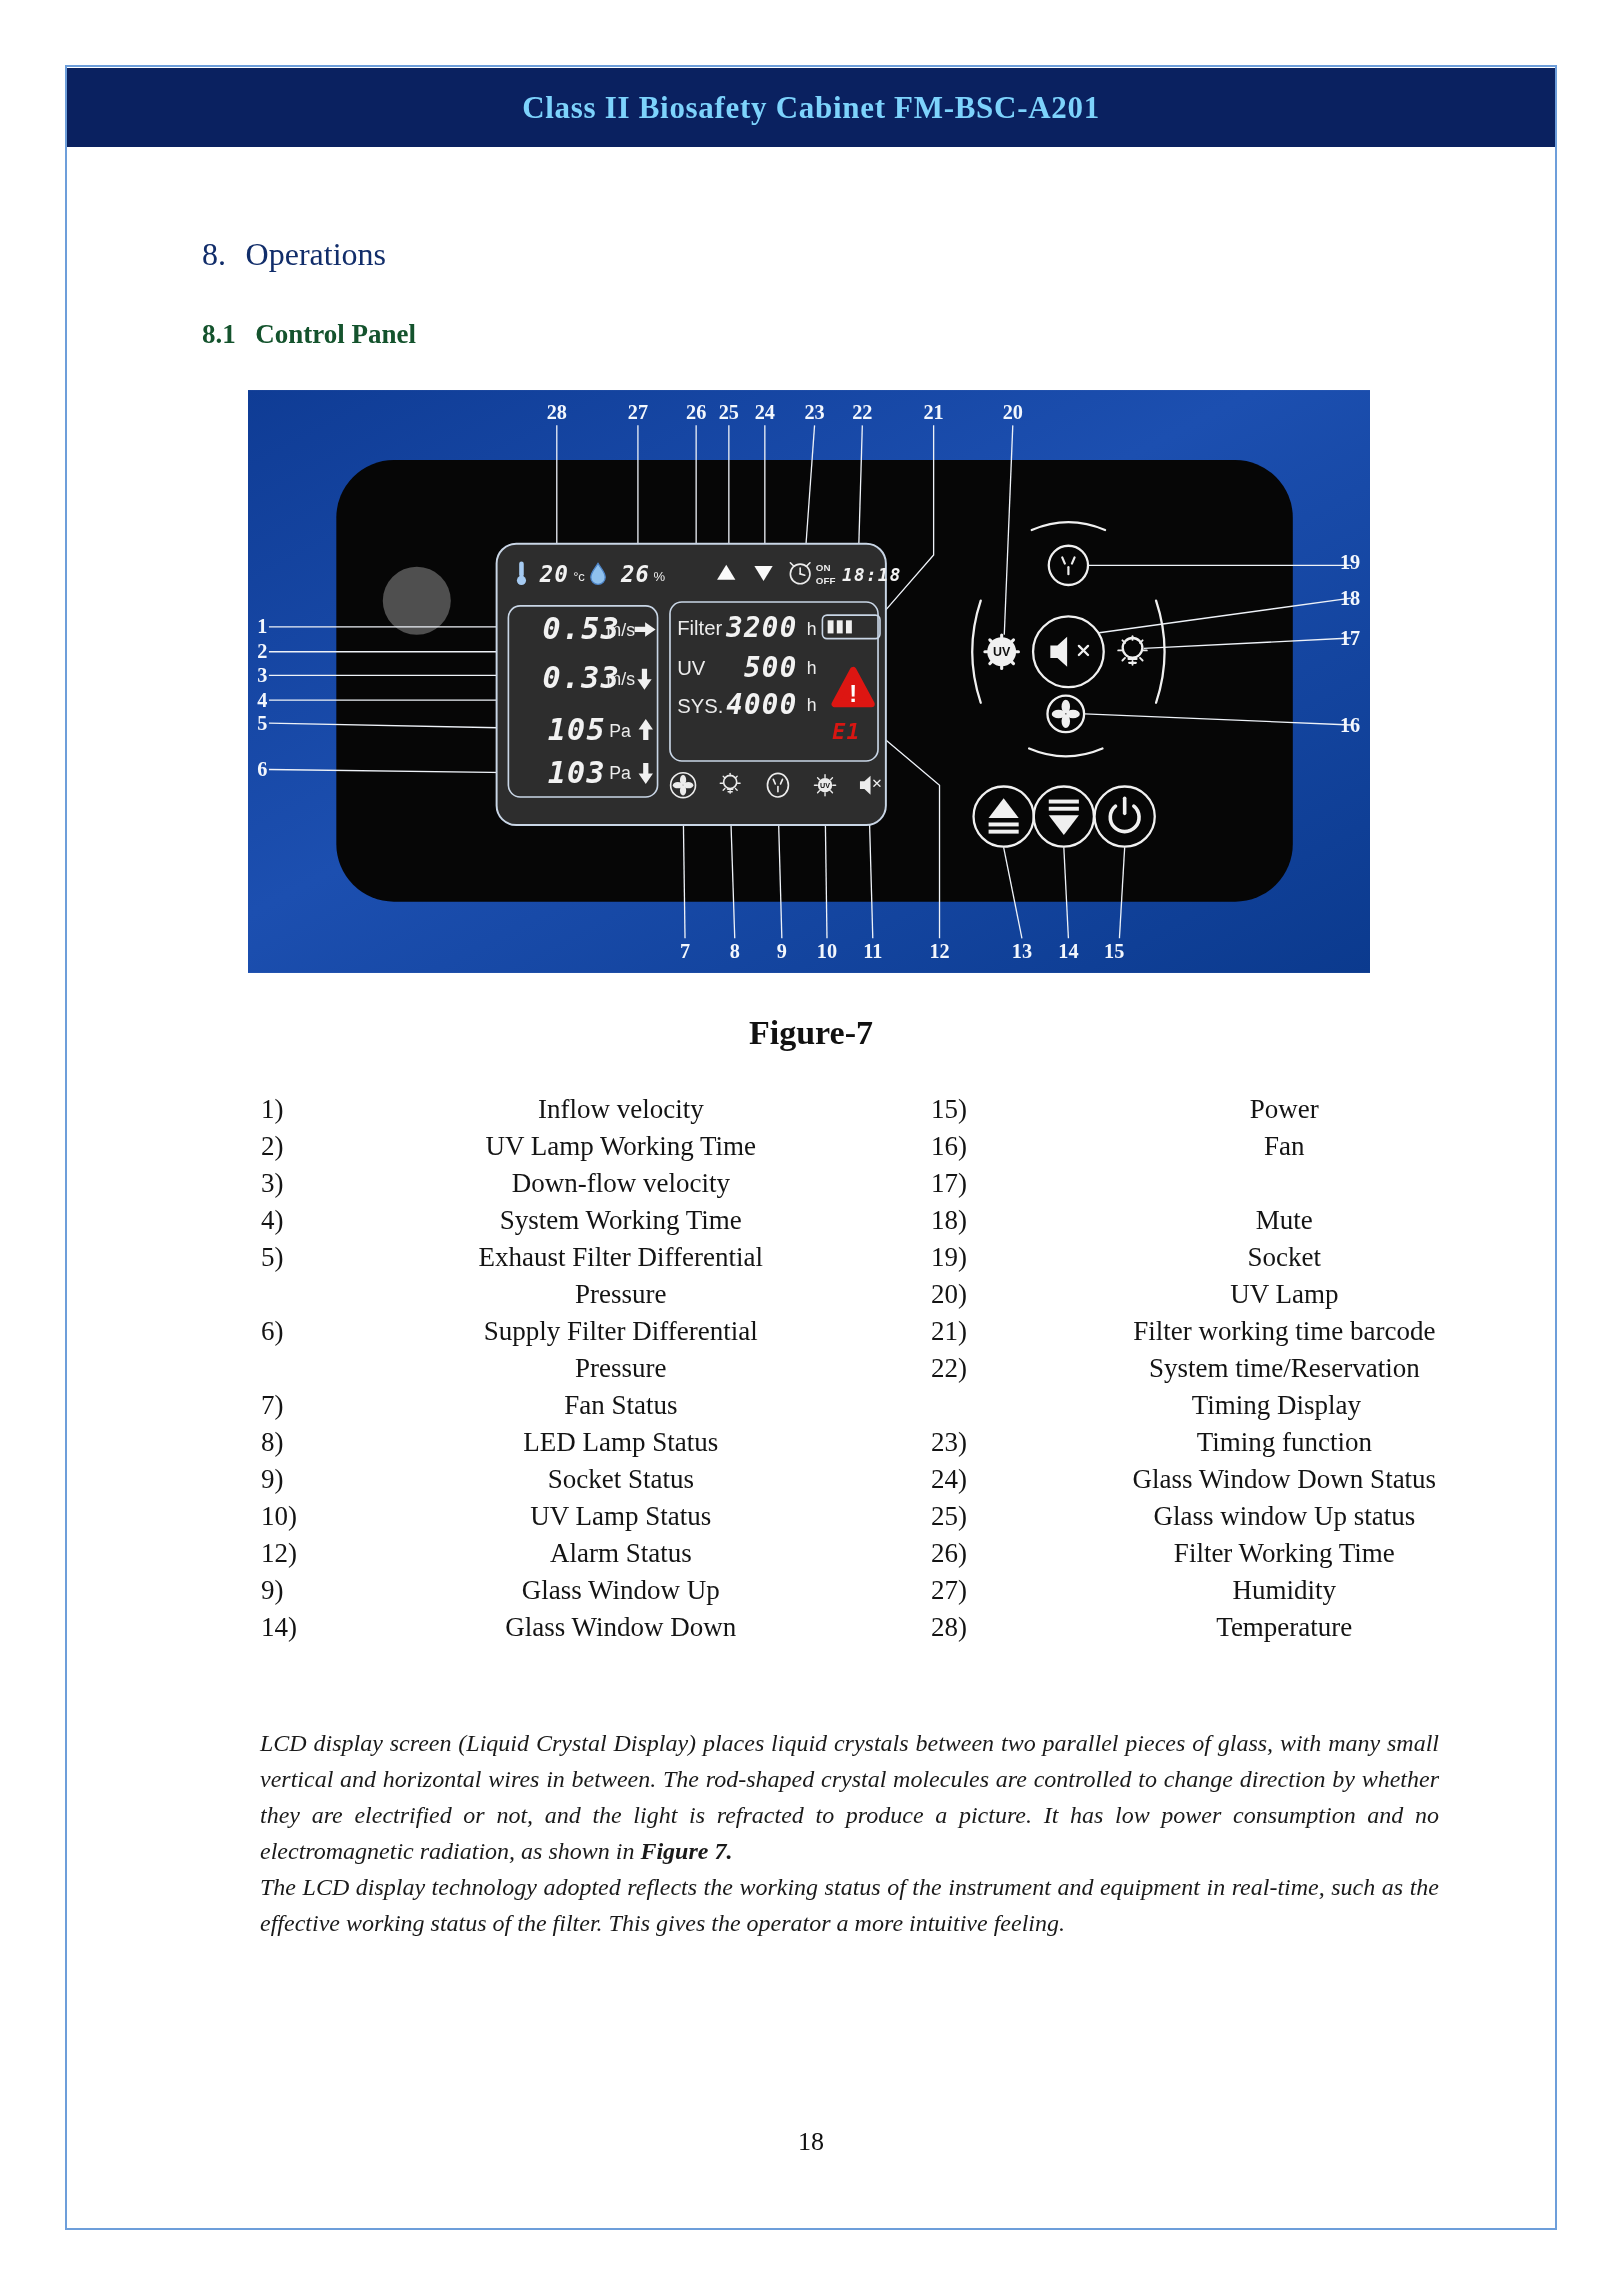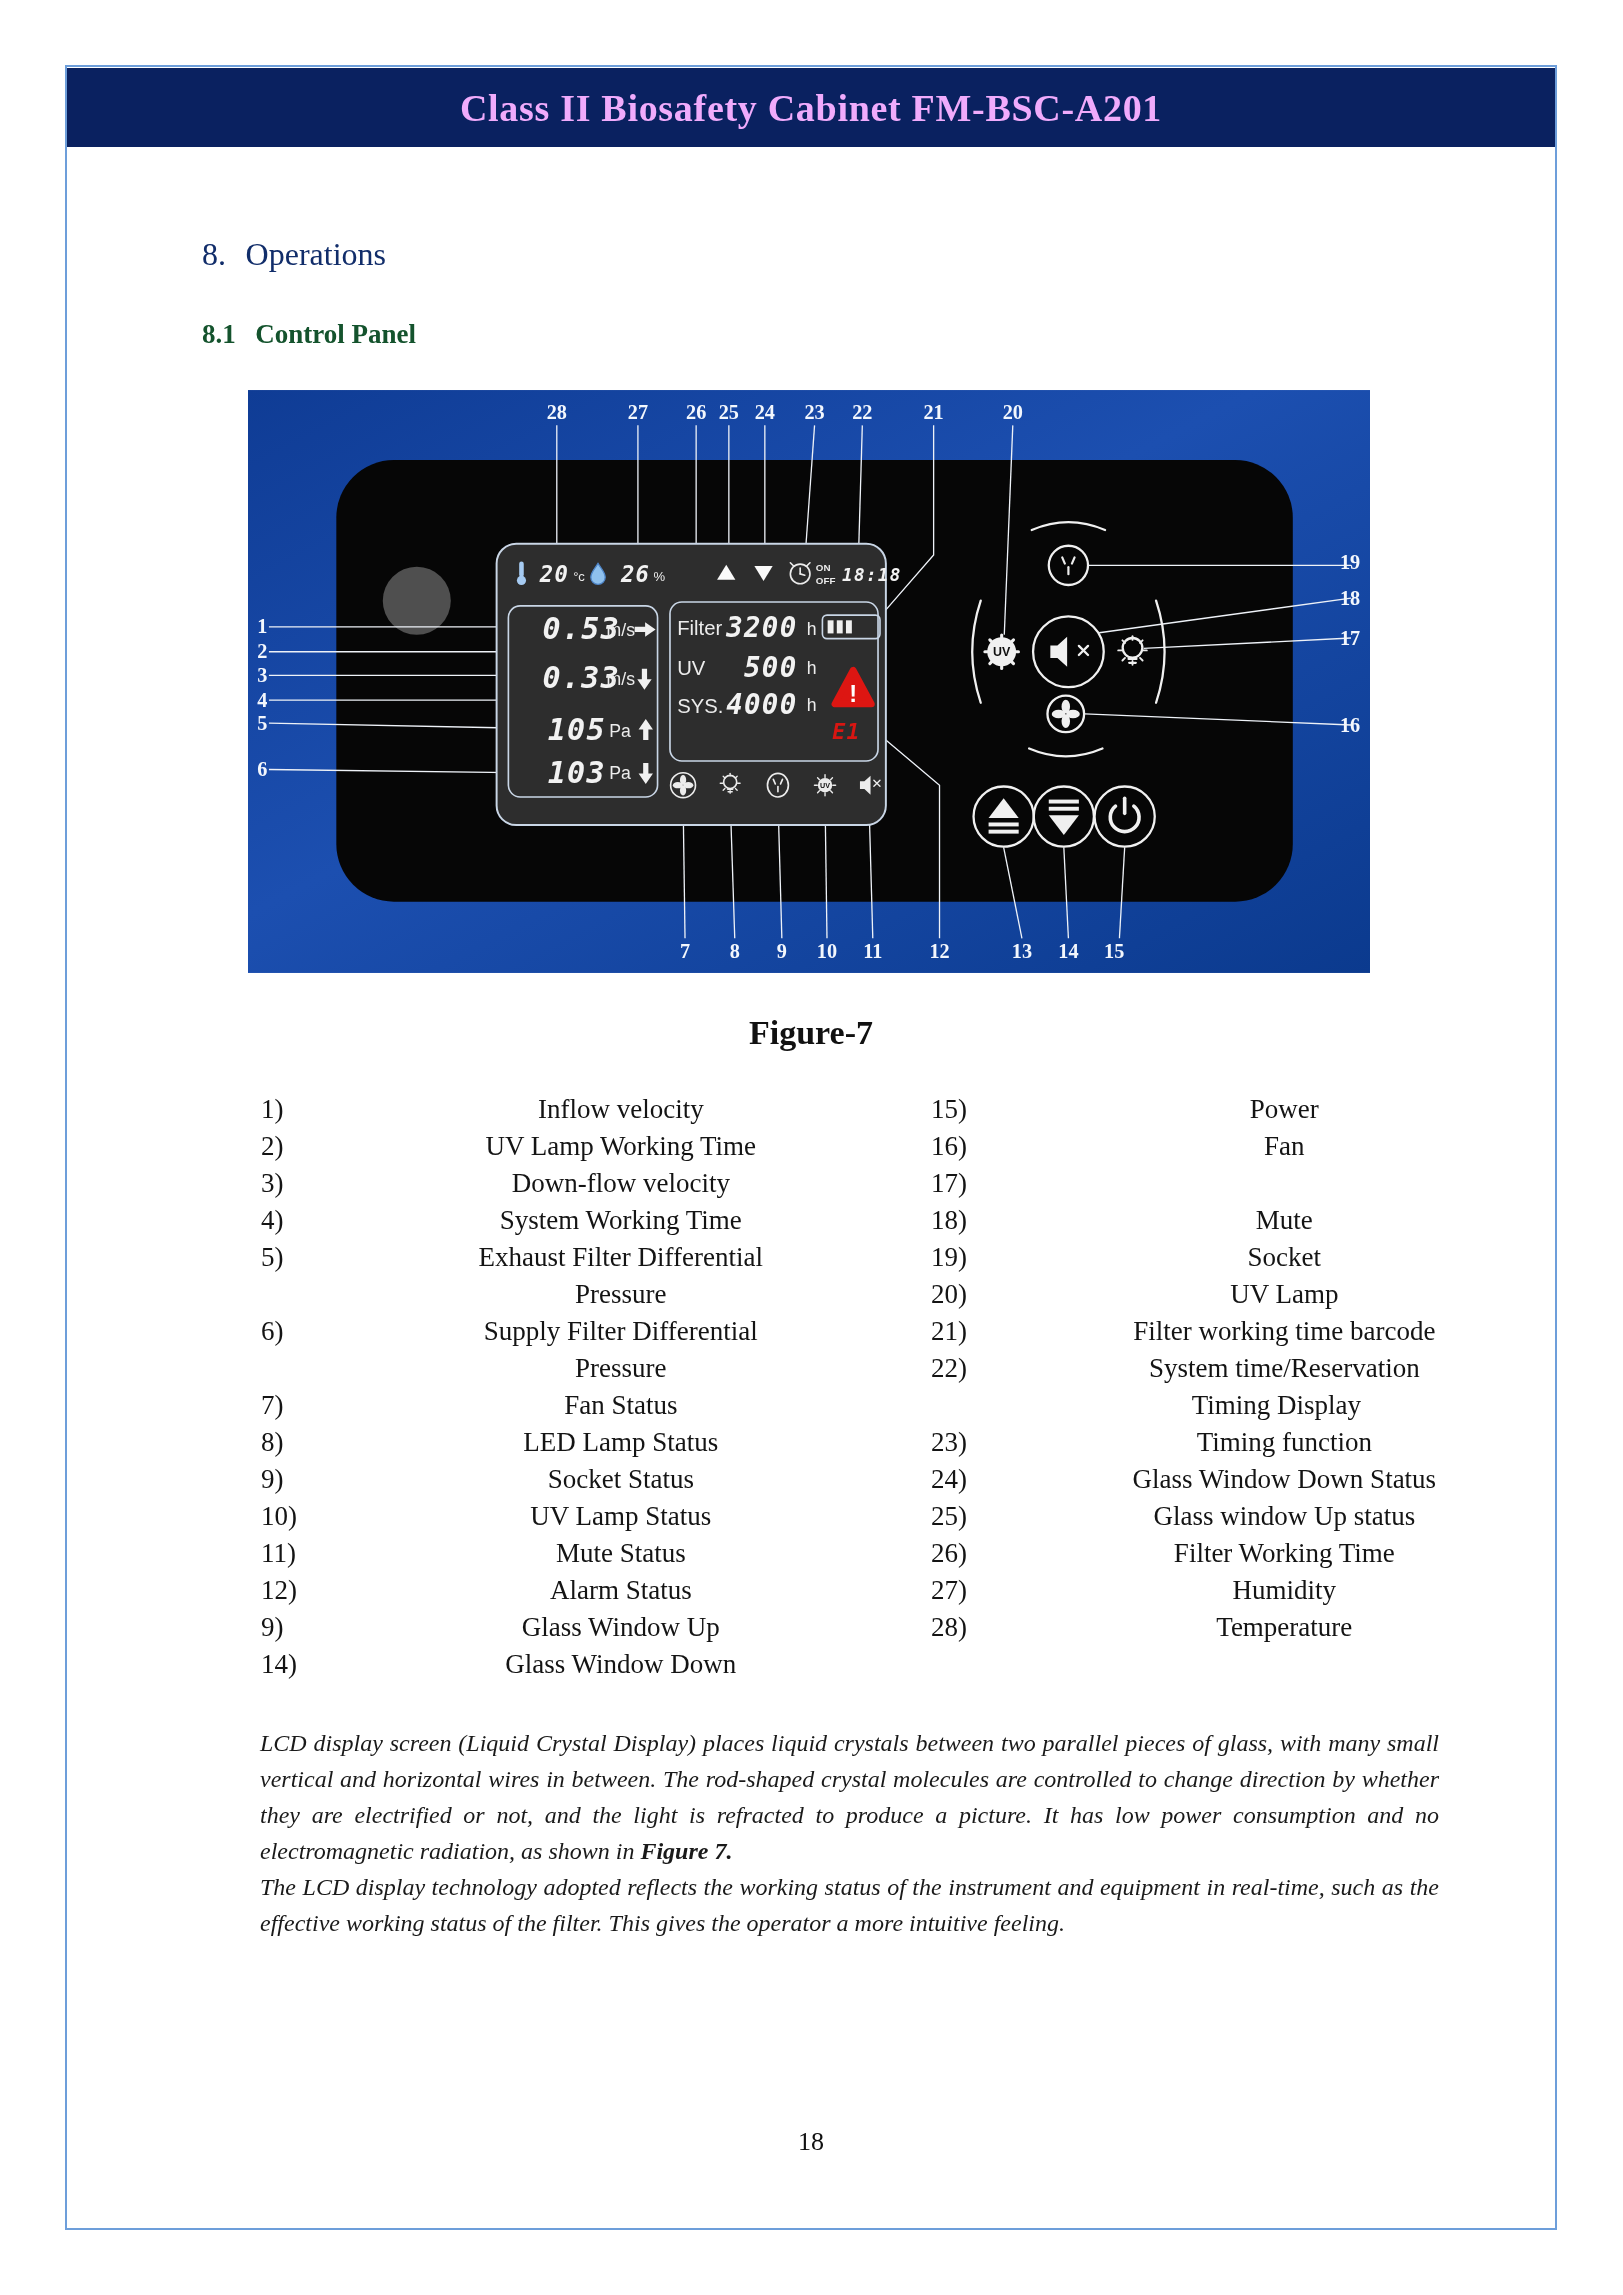--- a/index.html
+++ b/index.html
@@ -1,19 +1,19 @@
 <!DOCTYPE html>
 <html style="font-size:10.5px"><head>
 <meta charset="utf-8">
 <style>
   html,body{margin:0;padding:0;background:#ffffff;}
   body{width:1623px;height:2295px;position:relative;font-family:"Liberation Serif",serif;color:#1a1a1a;}
   .frame{position:absolute;left:65px;top:65px;width:1492px;height:2165px;border:2px solid #6d9eda;box-sizing:border-box;background:#ffffff;}
   .titlebar{position:absolute;left:0;top:1.3px;width:100%;height:79px;background:#0a2160;display:flex;align-items:center;justify-content:center;}
-  .titlebar span{color:#f0abfc;font-size:38px;font-weight:700;letter-spacing:0.7px;}
+  .titlebar span{color:#7dd3fc;font-size:31px;font-weight:700;letter-spacing:0.7px;}
   .h1{position:absolute;left:135px;top:169px;font-size:32px;font-weight:400;color:#112d6a;}
   .h2{position:absolute;left:135px;top:252px;font-size:27px;font-weight:700;color:#14532d;}
   .h1 .gap,.h2 .gap{margin-left:19.6px;}
   .figwrap{position:absolute;left:181px;top:323px;width:1122px;height:583px;}
   .caption{position:absolute;left:0;top:947px;width:100%;text-align:center;font-size:34px;font-weight:700;color:#111;}
   .legend{position:absolute;top:1024px;font-size:27px;line-height:37px;color:#141414;}
   .legend.lcol{left:194px;width:654px;}
   .legend.rcol{left:864px;width:641px;}
   .li{display:flex;}
   .li .num{display:inline-block;min-width:46px;padding-right:19.6px;box-sizing:content-box;white-space:nowrap;}
@@ -349,24 +349,20 @@
       </div>
     <div class="li">
         <span class="num">9)</span>
         <div class="txt"><span>Socket Status</span></div>
       </div>
     <div class="li">
         <span class="num">10)</span>
         <div class="txt"><span>UV Lamp Status</span></div>
       </div>
     <div class="li">
-        <span class="num">11)</span>
-        <div class="txt"><span>Mute Status</span></div>
-      </div>
-    <div class="li">
         <span class="num">12)</span>
         <div class="txt"><span>Alarm Status</span></div>
       </div>
     <div class="li">
         <span class="num">9)</span>
         <div class="txt"><span>Glass Window Up</span></div>
       </div>
     <div class="li">
         <span class="num">14)</span>
         <div class="txt"><span>Glass Window Down</span></div>

